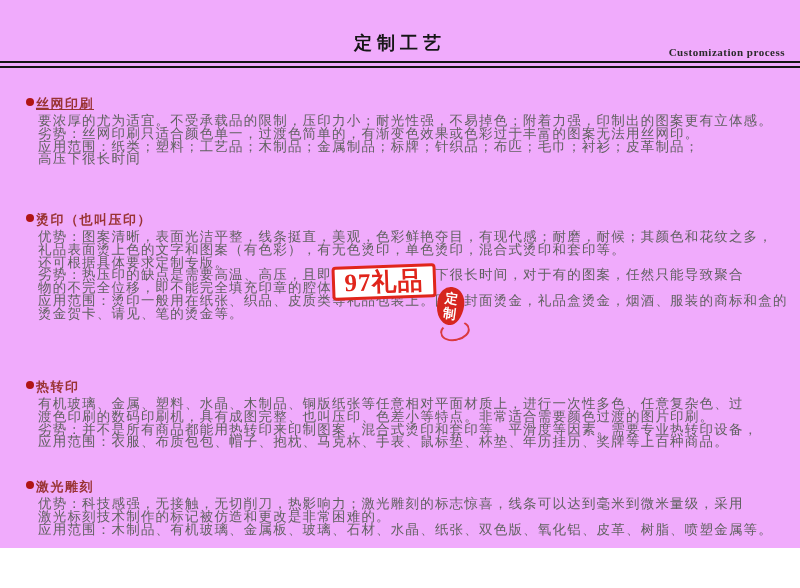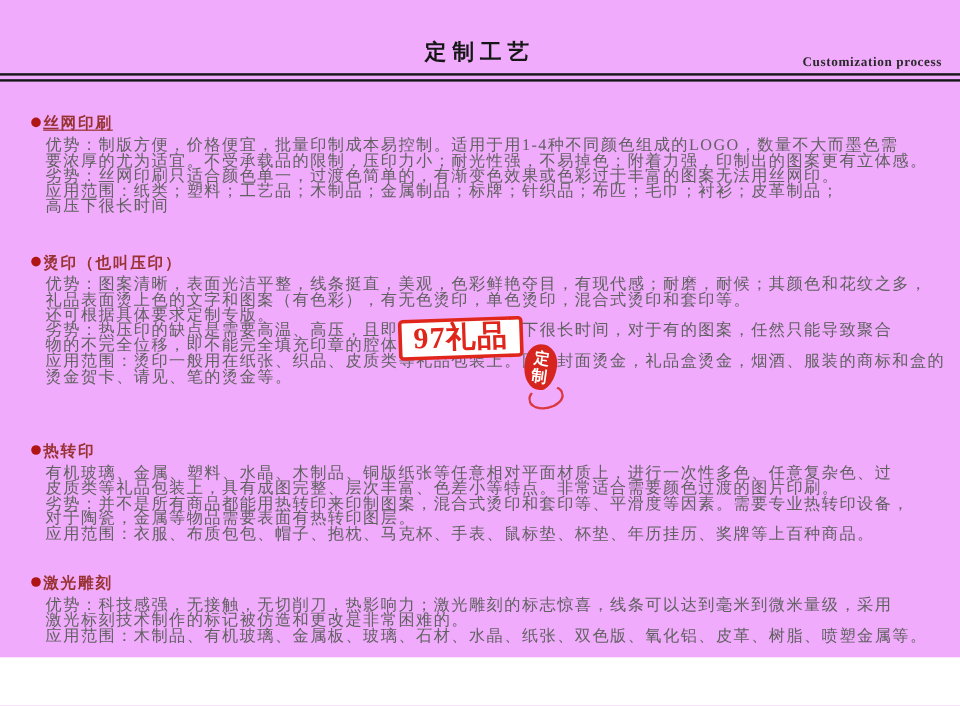--- a/index.html
+++ b/index.html
@@ -66,21 +66,20 @@
   <h1 class="page-title">定制工艺</h1>
   <div class="page-subtitle">Customization process</div>
   <div class="double-rule"></div>
 
   <div class="section" style="top:94px">
     <div class="sec-head">
       <span class="bullet"></span>
       <span class="sec-title u">丝网印刷</span>
     </div>
     <div class="sec-body">
-      <div class="bline">优势：制版方便，价格便宜，批量印制成本易控制。适用于用1-4种不同颜色组成的LOGO，数量不大而墨色需</div>
       <div class="bline">要浓厚的尤为适宜。不受承载品的限制，压印力小；耐光性强，不易掉色；附着力强，印制出的图案更有立体感。</div>
       <div class="bline">劣势：丝网印刷只适合颜色单一，过渡色简单的，有渐变色效果或色彩过于丰富的图案无法用丝网印。</div>
       <div class="bline">应用范围：纸类；塑料；工艺品；木制品；金属制品；标牌；针织品；布匹；毛巾；衬衫；皮革制品；</div>
       <div class="bline">高压下很长时间</div>
     </div>
   </div>
 
   <div class="section" style="top:210px">
     <div class="sec-head">
       <span class="bullet"></span>
@@ -90,30 +89,29 @@
       <div class="bline">优势：图案清晰，表面光洁平整，线条挺直，美观，色彩鲜艳夺目，有现代感；耐磨，耐候；其颜色和花纹之多，</div>
       <div class="bline">礼品表面烫上色的文字和图案（有色彩），有无色烫印，单色烫印，混合式烫印和套印等。</div>
       <div class="bline">还可根据具体要求定制专版。</div>
       <div class="bline">劣势：热压印的缺点是需要高温、高压，且即使在高温、高压下很长时间，对于有的图案，任然只能导致聚合</div>
       <div class="bline">物的不完全位移，即不能完全填充印章的腔体。</div>
       <div class="bline">应用范围：烫印一般用在纸张、织品、皮质类等礼品包装上。图书封面烫金，礼品盒烫金，烟酒、服装的商标和盒的</div>
       <div class="bline">烫金贺卡、请见、笔的烫金等。</div>
     </div>
   </div>
 
-  <div class="section" style="top:367px">
+  <div class="section" style="top:377px">
     <div class="sec-head">
       <span class="bullet"></span>
       <span class="sec-title">热转印</span>
     </div>
     <div class="sec-body">
       <div class="bline">有机玻璃、金属、塑料、水晶、木制品、铜版纸张等任意相对平面材质上，进行一次性多色、任意复杂色、过</div>
-      <div class="bline">皮质类等礼品包装上，具有成图完整、层次丰富、色差小等特点。非常适合需要颜色过渡的图片印刷。</div>
+      <div class="bline">渡色印刷的数码印刷机，具有成图完整、也叫压印、色差小等特点。非常适合需要颜色过渡的图片印刷。</div>
       <div class="bline">劣势：并不是所有商品都能用热转印来印制图案，混合式烫印和套印等、平滑度等因素。需要专业热转印设备，</div>
-      <div class="bline">对于陶瓷，金属等物品需要表面有热转印图层。</div>
       <div class="bline">应用范围：衣服、布质包包、帽子、抱枕、马克杯、手表、鼠标垫、杯垫、年历挂历、奖牌等上百种商品。</div>
     </div>
   </div>
 
   <div class="section" style="top:477px">
     <div class="sec-head">
       <span class="bullet"></span>
       <span class="sec-title">激光雕刻</span>
     </div>
     <div class="sec-body">

